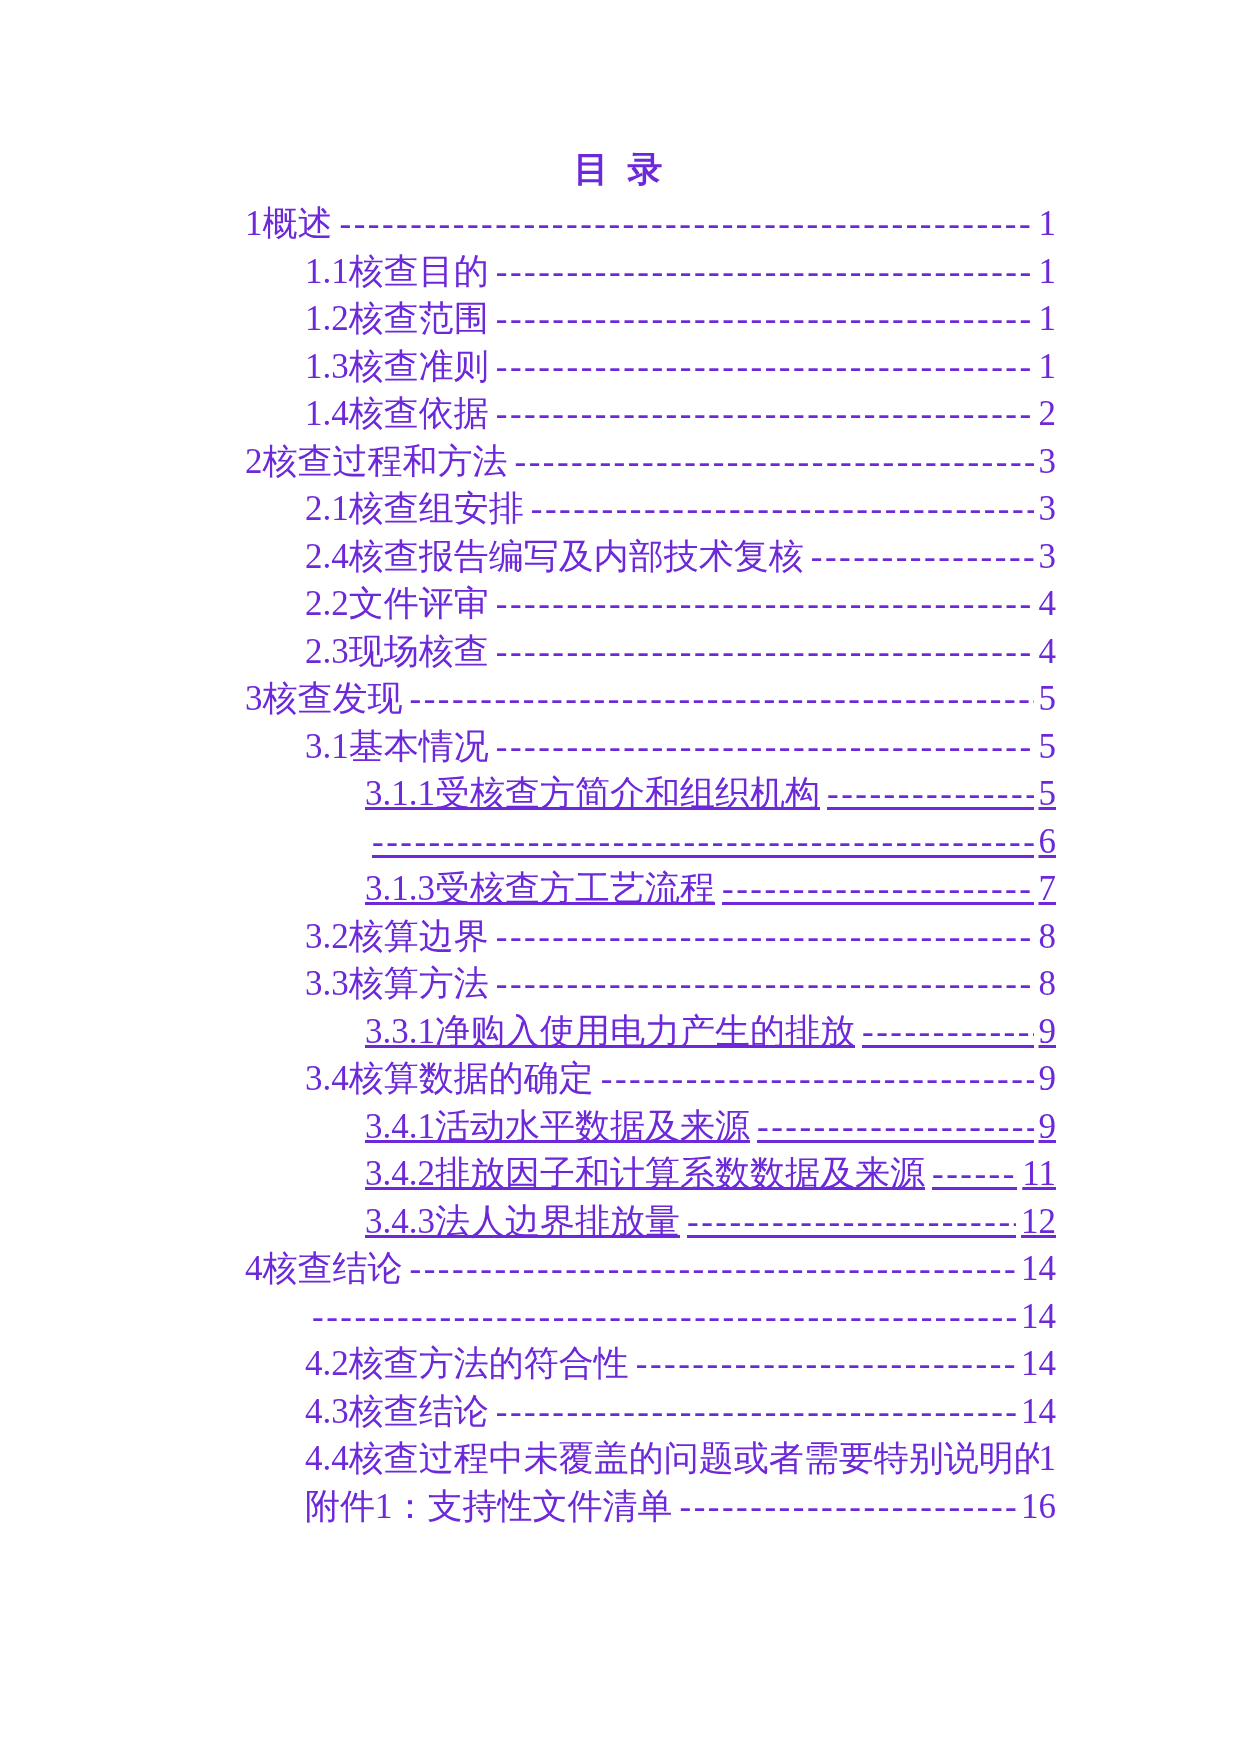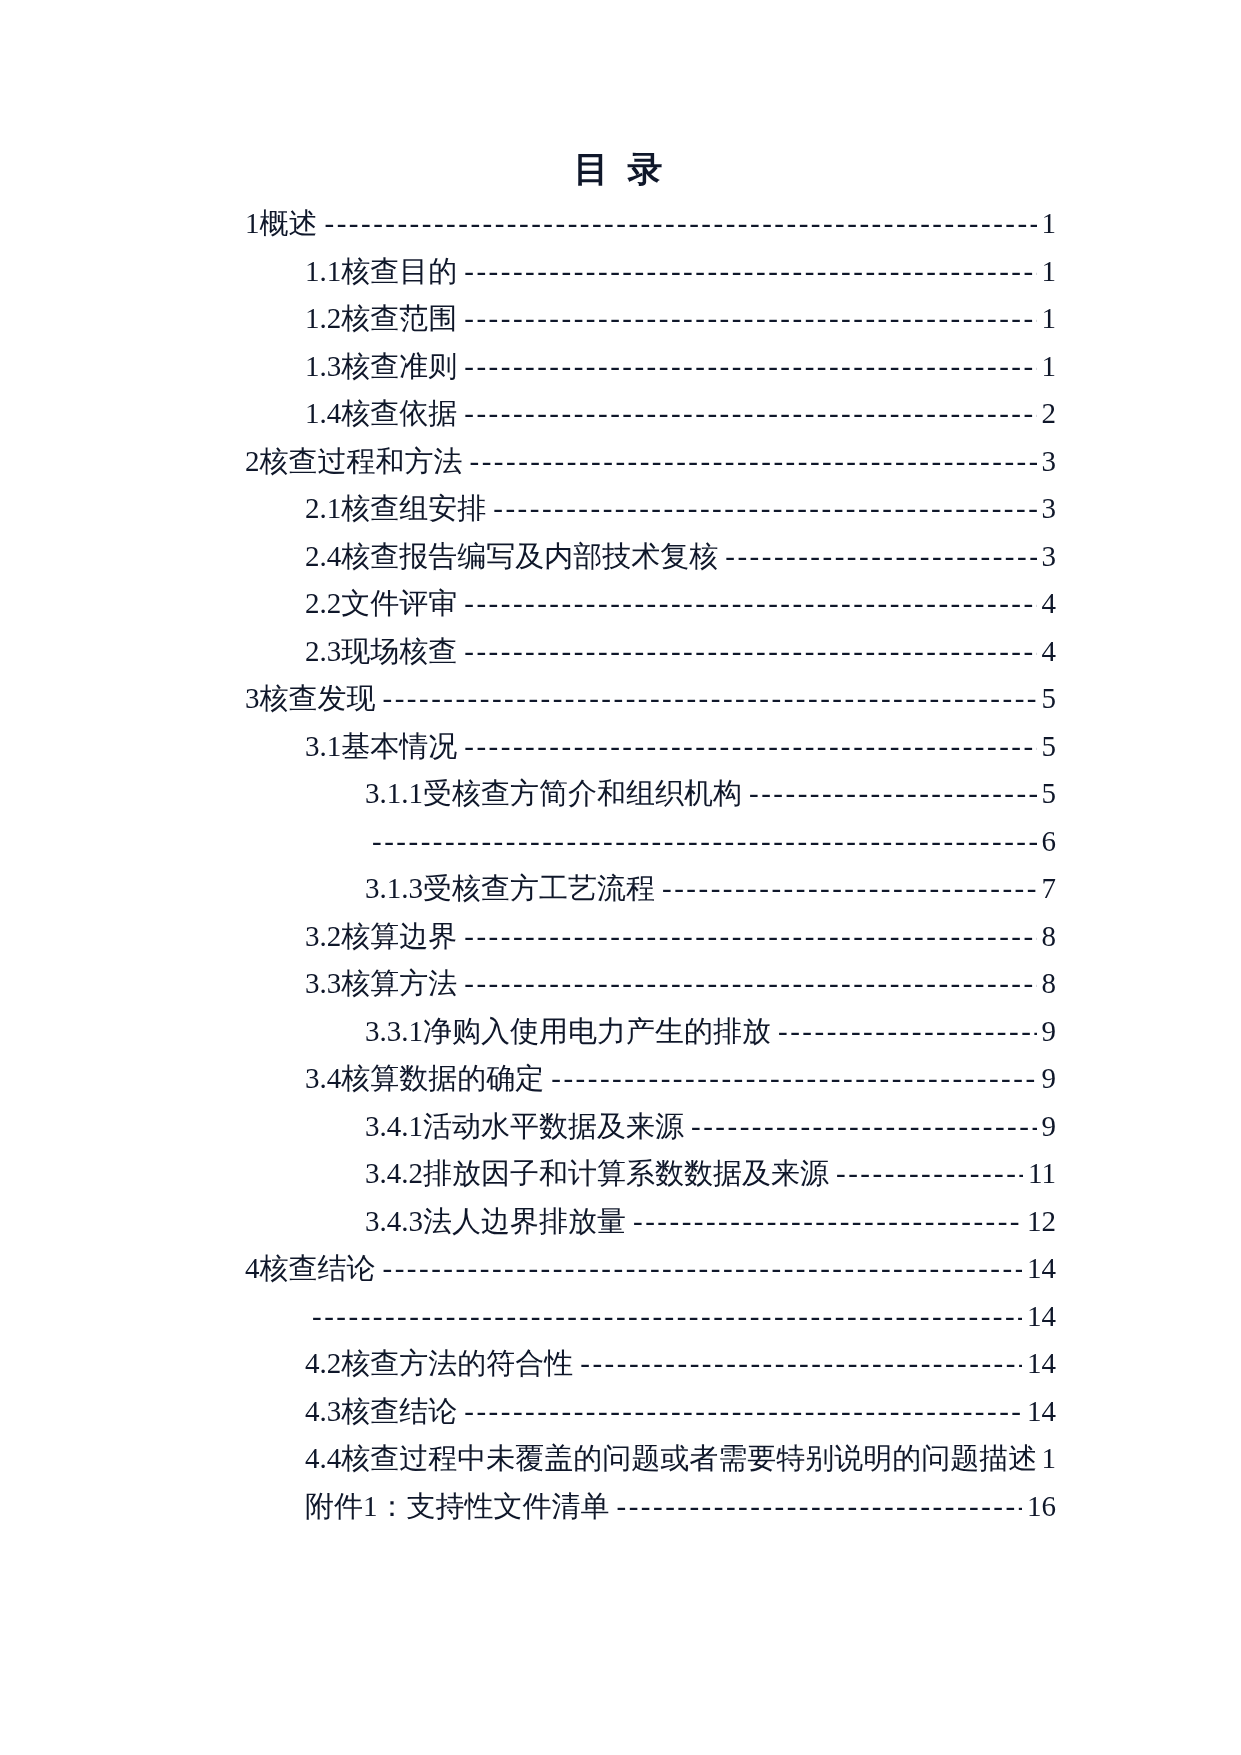--- a/index.html
+++ b/index.html
@@ -1,21 +1,21 @@
 <!DOCTYPE html>
 <html><head>
 <meta charset="utf-8">
 <style>
   html,body{margin:0;padding:0;background:#ffffff;}
   .page{
     position:relative;
     width:1241px;
     height:1755px;
     background:#ffffff;
-    color:#0f172a;
+    color:#6d28d9;
     font-family:"Liberation Serif","DejaVu Serif",serif;
     overflow:hidden;
   }
   .toc-title{
     position:absolute;
     top:146px;
     left:0;
     width:100%;
     text-align:center;
     font-size:35px;
@@ -26,25 +26,25 @@
     position:absolute;
     left:245px;
     top:200px;
     width:811px;
   }
   .toc-row{
     display:flex;
     align-items:baseline;
     height:47.5px;
     line-height:47.5px;
-    font-size:29px;
+    font-size:35px;
     white-space:nowrap;
   }
   .toc-row.lvl-2{padding-left:60px;justify-content:flex-end;}
-  .toc-row.lvl-3{padding-left:120px;}
+  .toc-row.lvl-3{padding-left:120px;text-decoration:underline;}
   .toc-label{flex:0 1 auto;overflow:hidden;}
   .toc-leader{
     flex:1 1 0;
     min-width:0;
     overflow:hidden;
     margin:0 5px 0 7px;
     letter-spacing:2.5px;
   }
   .toc-leader.no-leader{margin:0;}
   .toc-page{flex:0 0 auto;text-align:right;}

